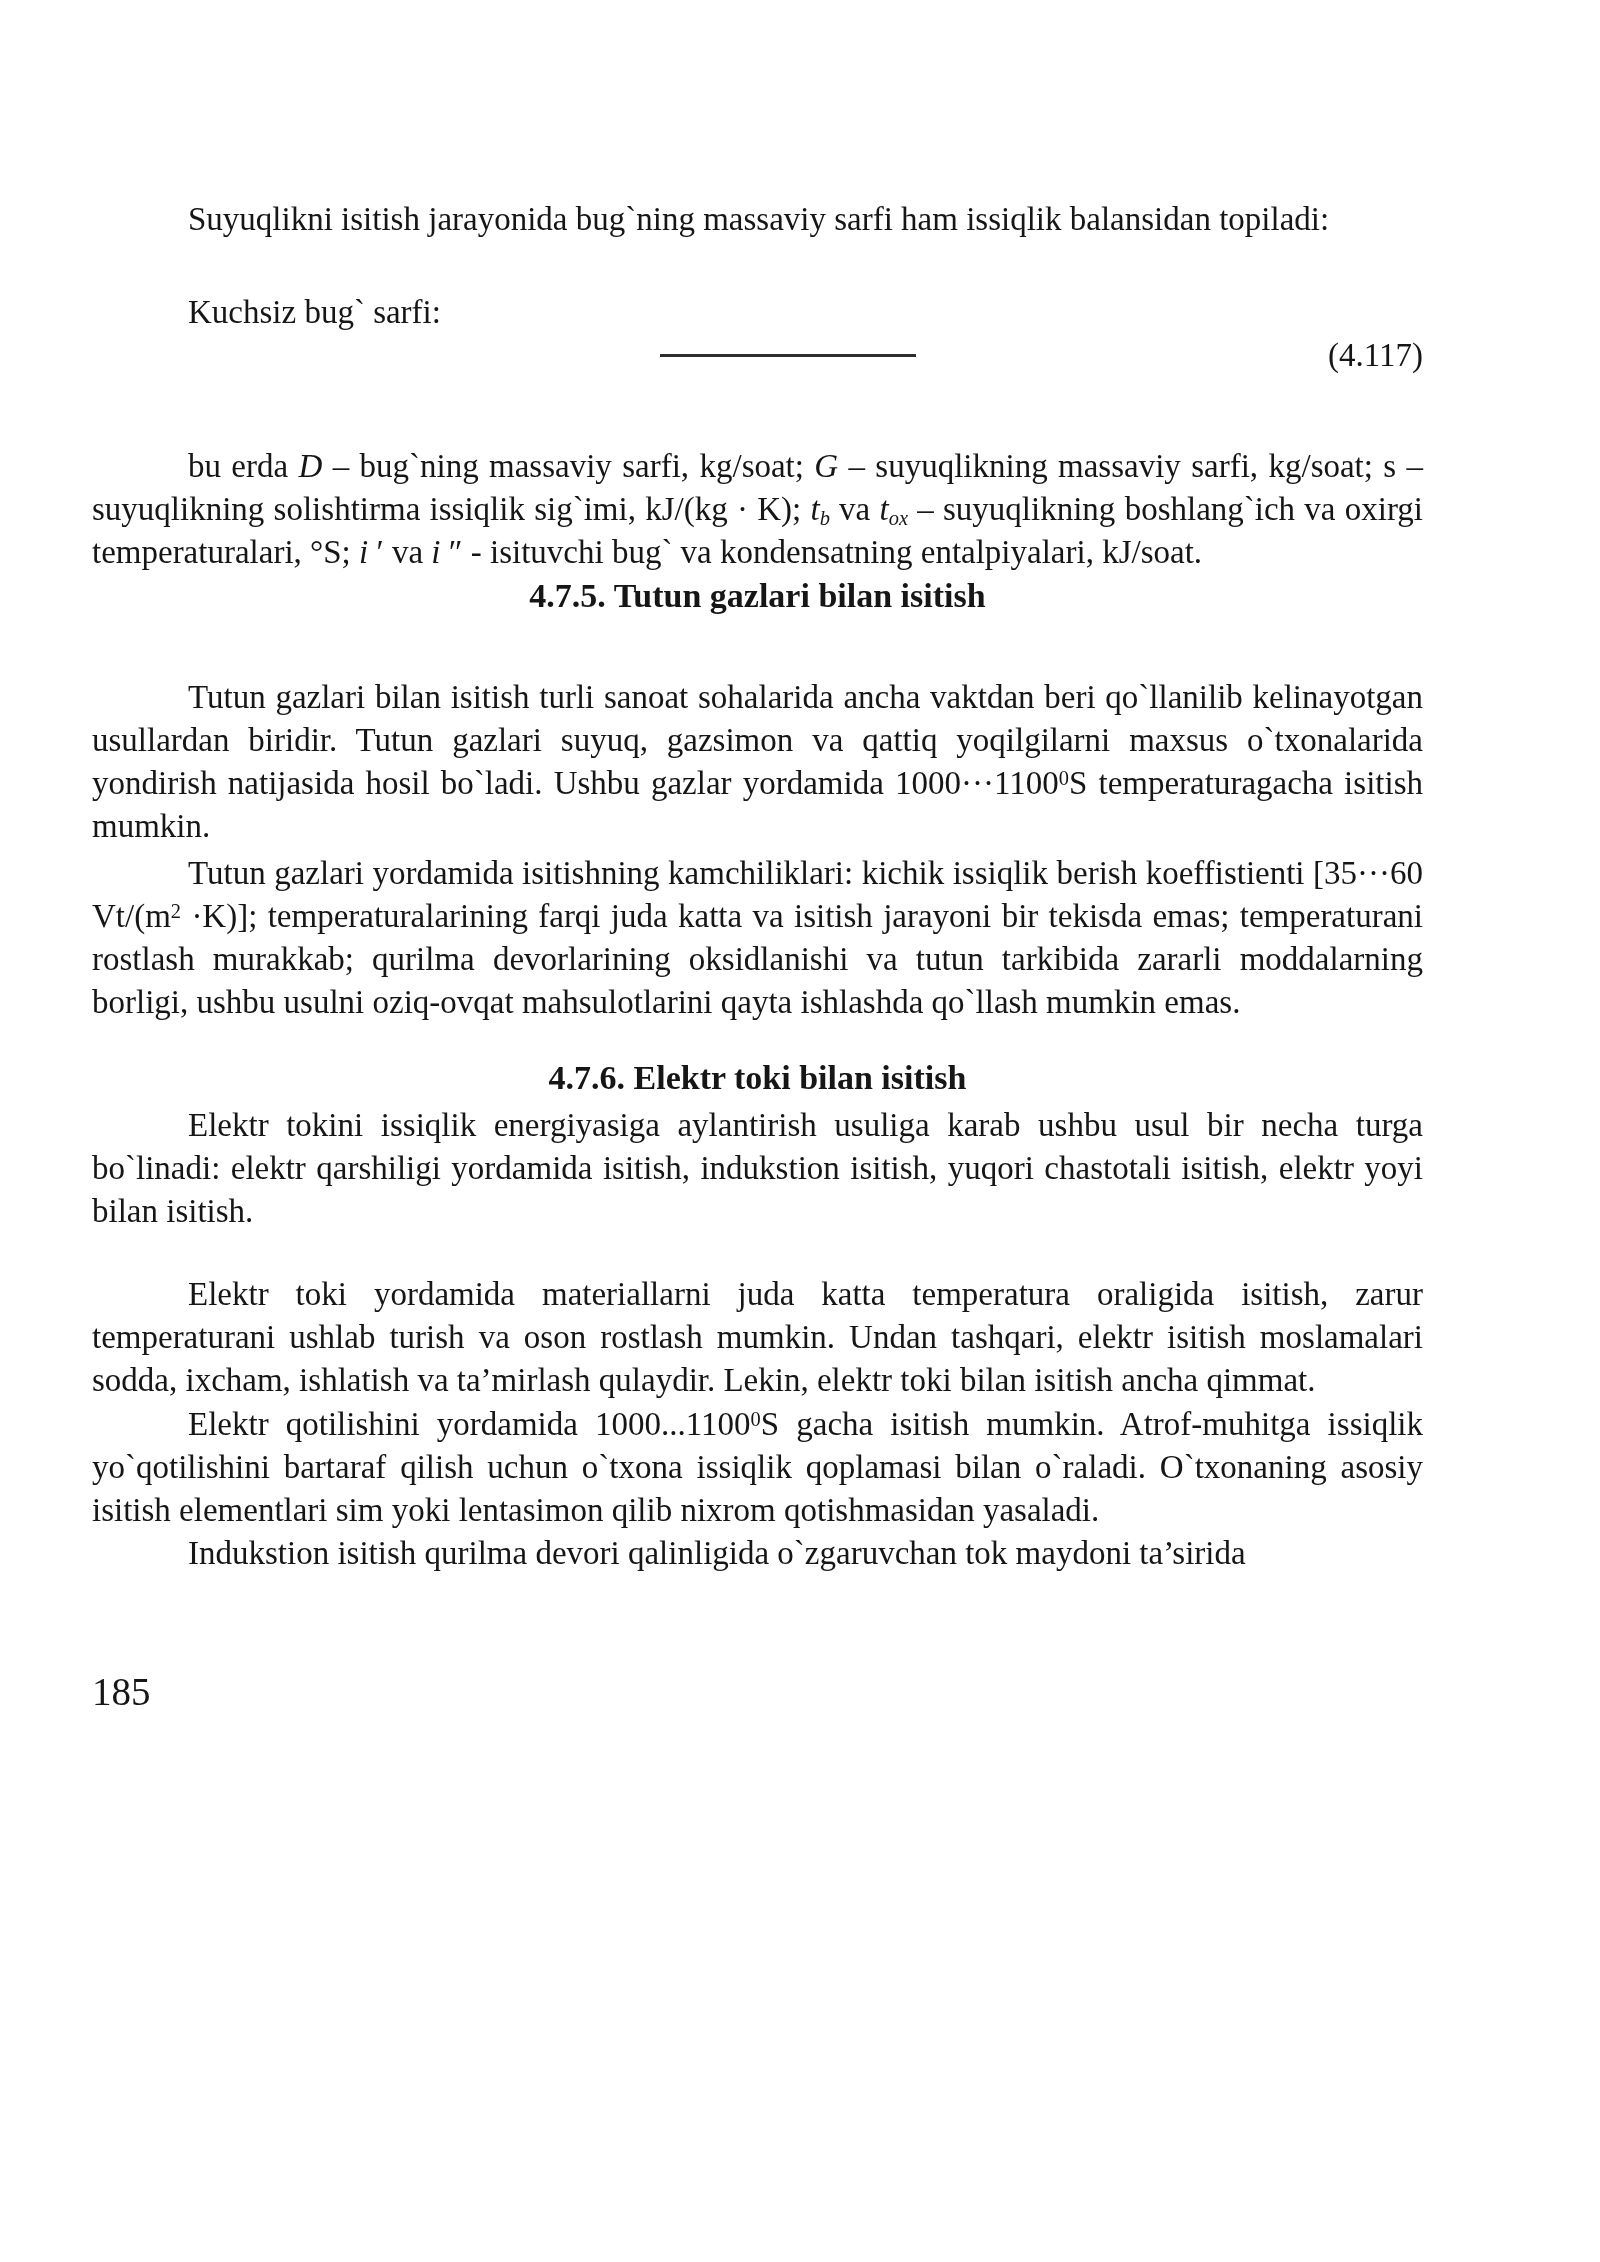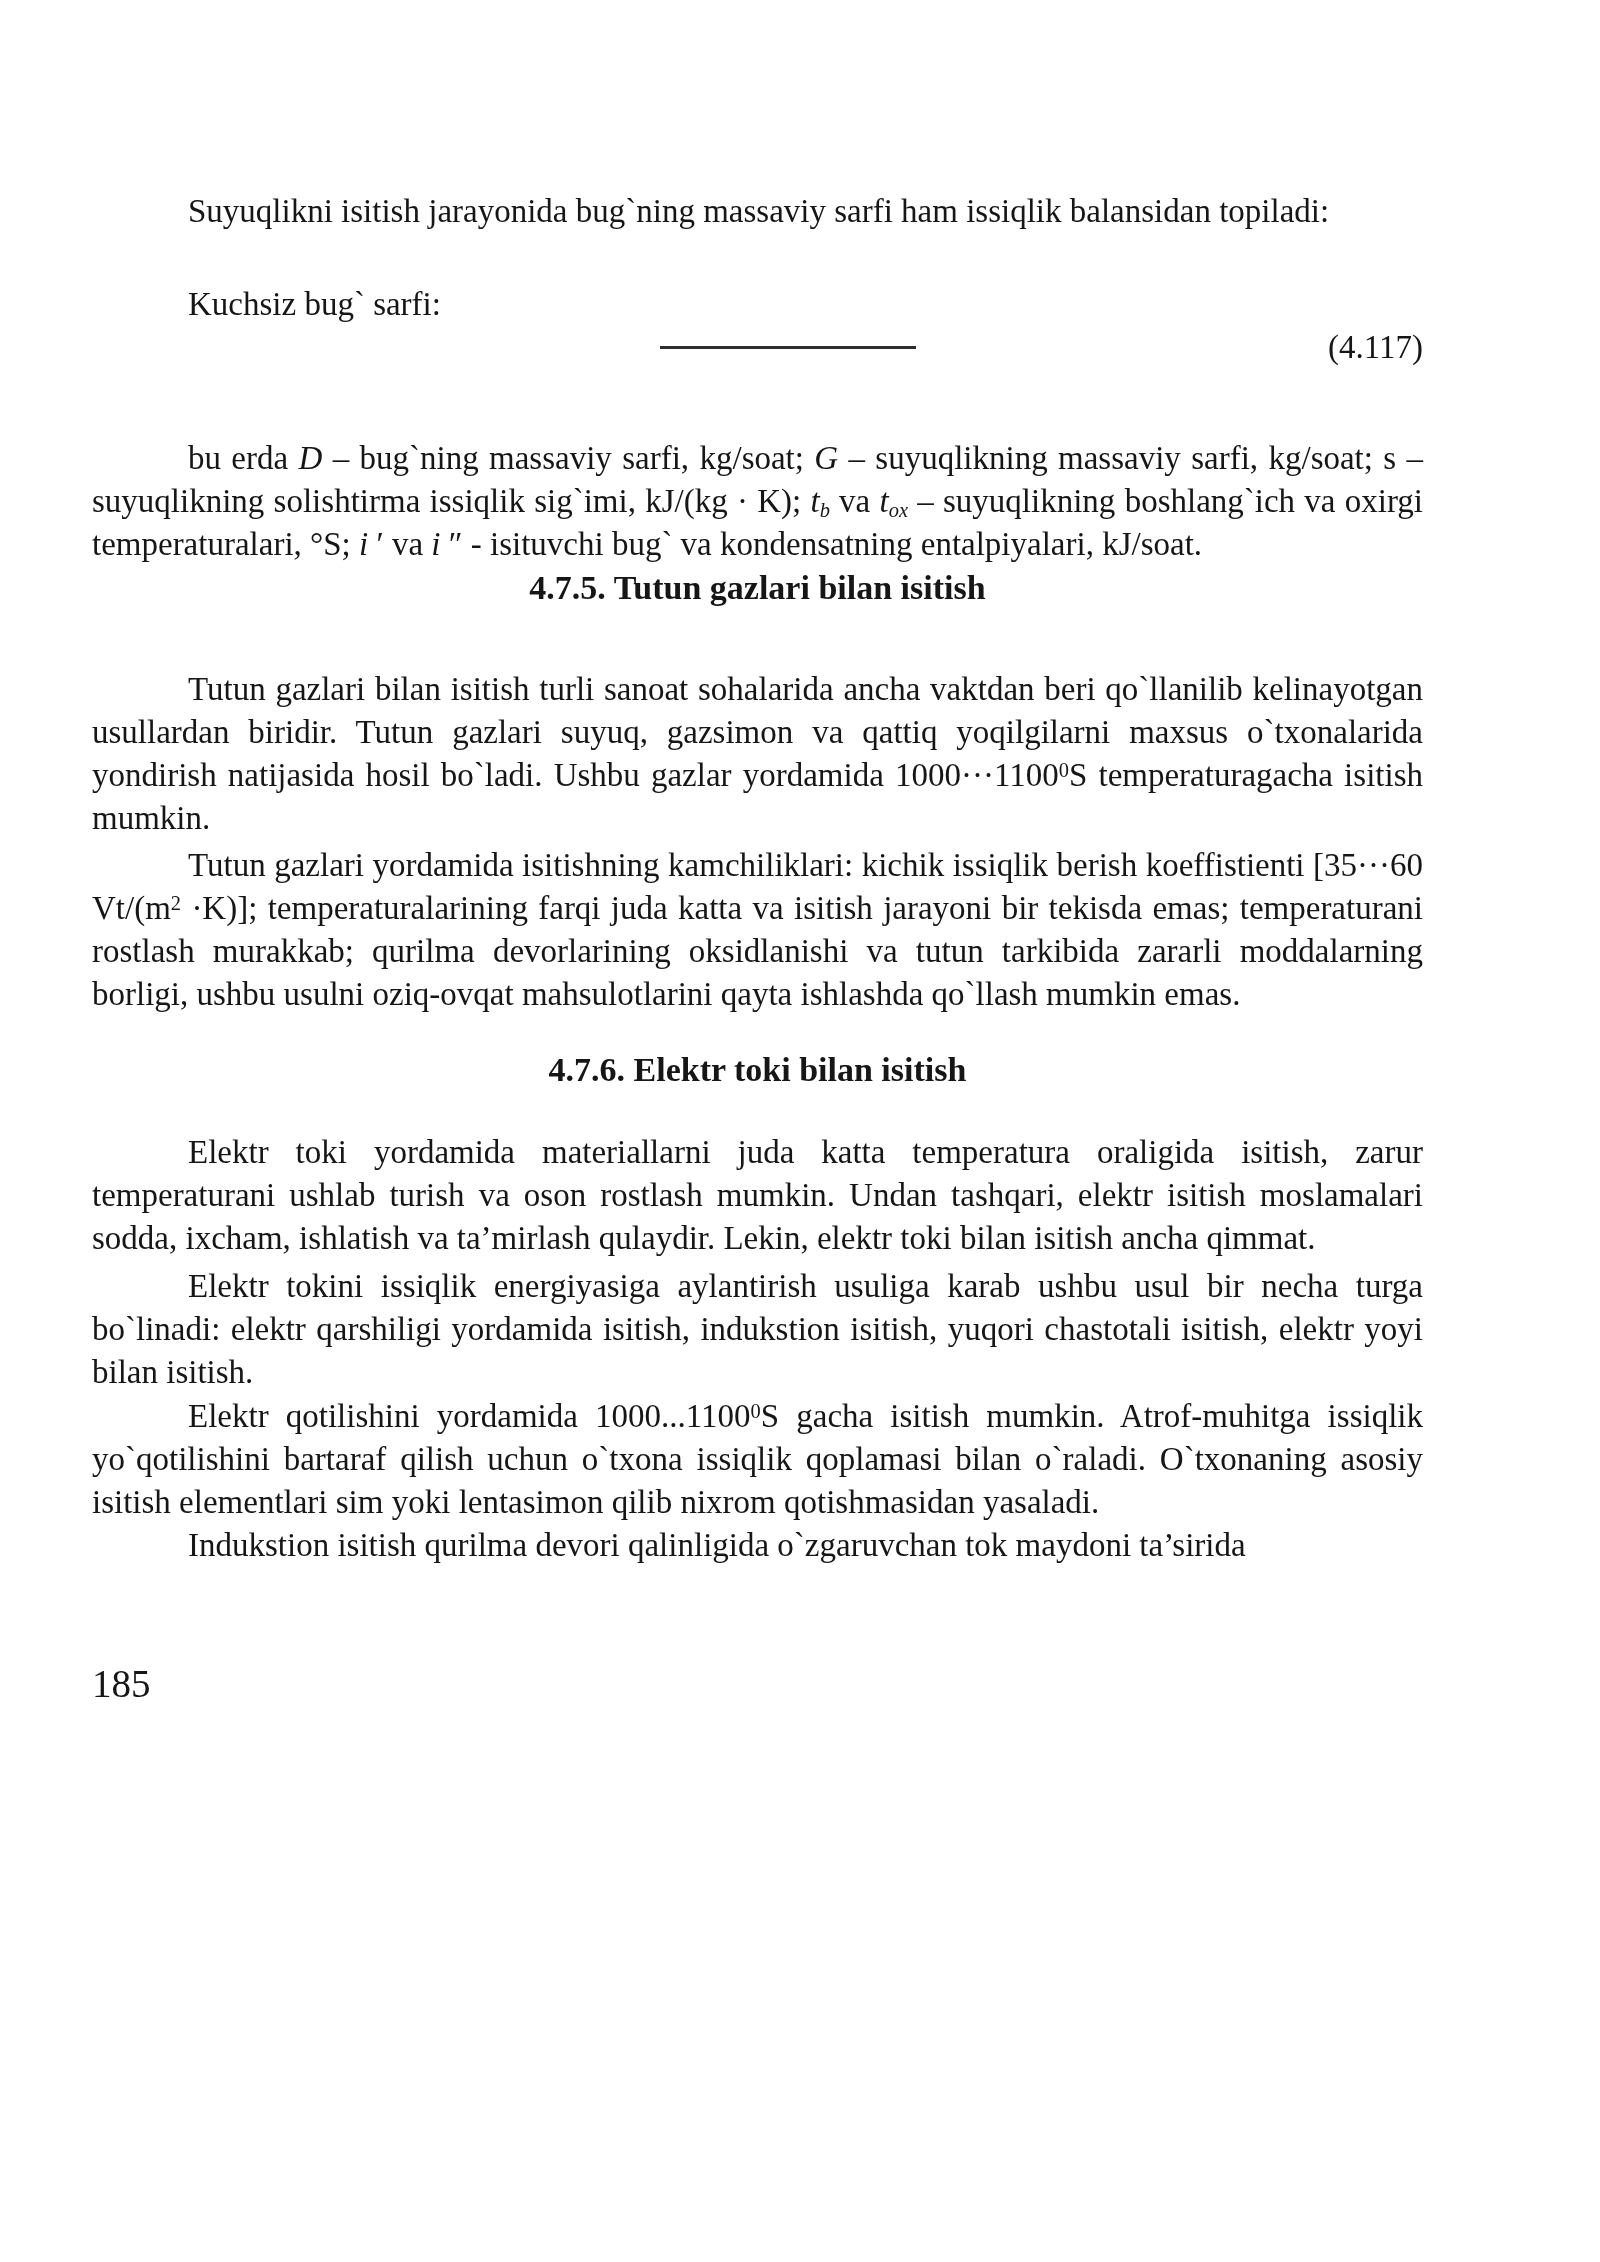--- a/index.html
+++ b/index.html
@@ -8,21 +8,21 @@
     width: 1600px;
     height: 2262px;
     background: #ffffff;
     font-family: "Liberation Serif", "DejaVu Serif", serif;
     color: #161616;
     overflow: hidden;
   }
   .text-col {
     position: absolute;
     left: 92px;
-    top: 0;
+    top: 8px;
     width: 1331px;
     font-family: Liberation Serif, serif;
   }
   .para {
     margin: 0;
     font-size: 33px;
     line-height: 43px;
     text-align: justify;
     text-indent: 96px;
   }
@@ -100,23 +100,23 @@
 
     <h3 class="heading m-h475">4.7.5. Tutun gazlari bilan isitish</h3>
 
     <p class="para m-p4"><span>Tutun gazlari bilan isitish turli sanoat sohalarida ancha vaktdan beri qo`llanilib kelinayotgan usullardan biridir. Tutun gazlari suyuq, gazsimon va qattiq yoqilgilarni maxsus o`txonalarida yondirish natijasida hosil bo`ladi. Ushbu gazlar yordamida 1000···1100</span><sup>0</sup><span>S temperaturagacha isitish mumkin.</span></p>
 
     <p class="para m-p5"><span>Tutun gazlari yordamida isitishning kamchiliklari: kichik issiqlik berish koeffistienti [35···60 Vt/(m</span><sup>2</sup><span> ·K)]; temperaturalarining farqi juda katta va isitish jarayoni bir tekisda emas; temperaturani rostlash murakkab; qurilma devorlarining oksidlanishi va tutun tarkibida zararli moddalarning borligi, ushbu usulni oziq-ovqat mahsulotlarini qayta ishlashda qo`llash mumkin emas.</span></p>
 
 
     <h3 class="heading m-h476">4.7.6. Elektr toki bilan isitish</h3>
 
+    <p class="para m-p8"><span>Elektr tokini issiqlik energiyasiga aylantirish usuliga karab ushbu usul bir necha turga bo`linadi: elektr qarshiligi yordamida isitish, indukstion isitish, yuqori chastotali isitish, elektr yoyi bilan isitish.</span></p>
+
     <p class="para m-p7"><span>Elektr toki yordamida materiallarni juda katta temperatura oraligida isitish, zarur temperaturani ushlab turish va oson rostlash mumkin. Undan tashqari, elektr isitish moslamalari sodda, ixcham, ishlatish va ta’mirlash qulaydir. Lekin, elektr toki bilan isitish ancha qimmat.</span></p>
-
-    <p class="para m-p8"><span>Elektr tokini issiqlik energiyasiga aylantirish usuliga karab ushbu usul bir necha turga bo`linadi: elektr qarshiligi yordamida isitish, indukstion isitish, yuqori chastotali isitish, elektr yoyi bilan isitish.</span></p>
 
     <p class="para m-p9"><span>Elektr qotilishini yordamida 1000...1100</span><sup>0</sup><span>S gacha isitish mumkin. Atrof-muhitga issiqlik yo`qotilishini bartaraf qilish uchun o`txona issiqlik qoplamasi bilan o`raladi. O`txonaning asosiy isitish elementlari sim yoki lentasimon qilib nixrom qotishmasidan yasaladi.</span></p>
 
     <p class="para m-p10"><span>Indukstion isitish qurilma devori qalinligida o`zgaruvchan tok maydoni ta’sirida</span></p>
 
     <div class="footer-num">185</div>
 
   </div>
 </div>
 

